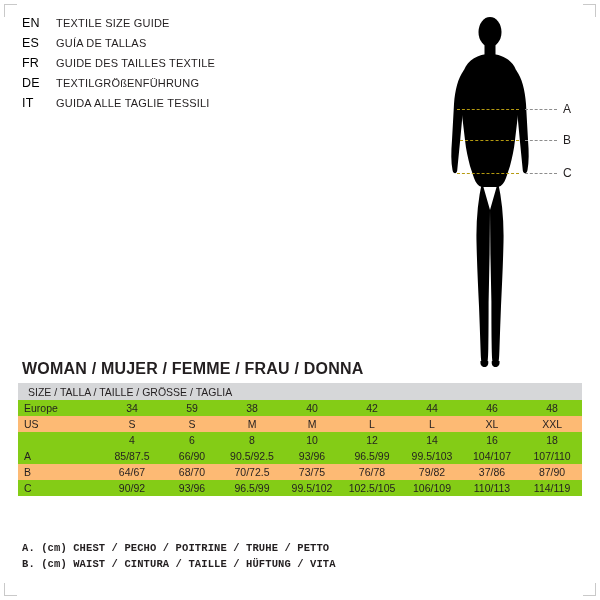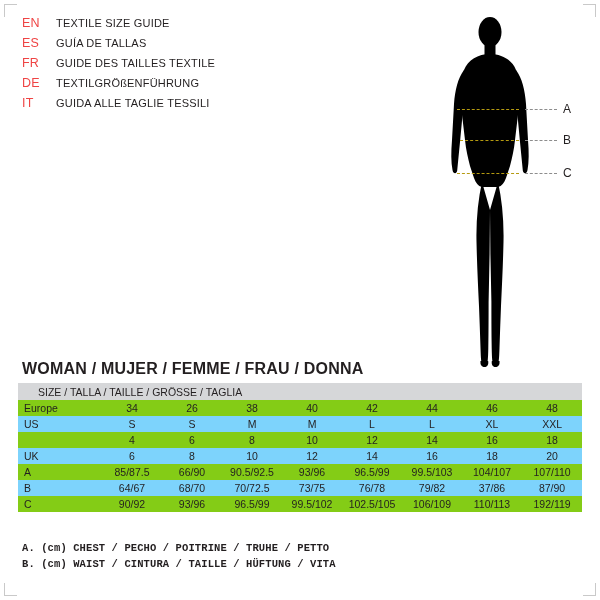--- a/index.html
+++ b/index.html
@@ -30,21 +30,21 @@
   }
   .lang-row {
     display: flex;
     align-items: baseline;
     height: 20px;
   }
   .lang-code {
     width: 34px;
     font-size: 12.5px;
     letter-spacing: 0.2px;
-    color: #ef4444;
+    color: #000000;
   }
   .lang-title {
     font-size: 11px;
     letter-spacing: 0.2px;
     color: #231f20;
   }
 
   
   .figure-wrap {
     position: absolute;
@@ -106,25 +106,25 @@
     color: #231f20;
     vertical-align: middle;
   }
   table.size-table td.rowhead {
     text-align: left;
     padding-left: 6px;
   }
   tr.head-row td {
     background: #d6d7d9;
     text-align: left;
-    padding-left: 20px;
+    padding-left: 10px;
     font-size: 10.5px;
     height: 17px;
   }
-  tr.shade td { background: #7dd3fc; }
+  tr.shade td { background: #fdba74; }
   tr.plain td { background: #84cc16; }
 
   
   .notes {
     position: absolute;
     left: 22px;
     top: 540px;
     width: 560px;
   }
   .note {
@@ -266,21 +266,21 @@
         <col style="width:60px">
       </colgroup>
       <tbody>
         <tr class="head-row">
           <td colspan="9">SIZE / TALLA / TAILLE / GRÖSSE / TAGLIA</td>
         </tr>
 
         <tr class="plain">
           <td class="rowhead">Europe</td>
           <td>34</td>
-          <td>26</td>
+          <td>59</td>
           <td>38</td>
           <td>40</td>
           <td>42</td>
           <td>44</td>
           <td>46</td>
           <td>48</td>
         </tr>
 
         <tr class="shade">
           <td class="rowhead">US</td>
@@ -299,31 +299,20 @@
           <td>4</td>
           <td>6</td>
           <td>8</td>
           <td>10</td>
           <td>12</td>
           <td>14</td>
           <td>16</td>
           <td>18</td>
         </tr>
 
-        <tr class="shade">
-          <td class="rowhead">UK</td>
-          <td>6</td>
-          <td>8</td>
-          <td>10</td>
-          <td>12</td>
-          <td>14</td>
-          <td>16</td>
-          <td>18</td>
-          <td>20</td>
-        </tr>
 
         <tr class="plain">
           <td class="rowhead">A</td>
           <td>85/87.5</td>
           <td>66/90</td>
           <td>90.5/92.5</td>
           <td>93/96</td>
           <td>96.5/99</td>
           <td>99.5/103</td>
           <td>104/107</td>
@@ -344,21 +333,21 @@
 
         <tr class="plain">
           <td class="rowhead">C</td>
           <td>90/92</td>
           <td>93/96</td>
           <td>96.5/99</td>
           <td>99.5/102</td>
           <td>102.5/105</td>
           <td>106/109</td>
           <td>110/113</td>
-          <td>192/119</td>
+          <td>114/119</td>
         </tr>
       </tbody>
     </table>
   </div>
 
   <div class="notes">
     <div class="note">A. (cm) CHEST / PECHO / POITRINE / TRUHE / PETTO</div>
     <div class="note">B. (cm) WAIST / CINTURA / TAILLE / HÜFTUNG / VITA</div>
   </div>
 

